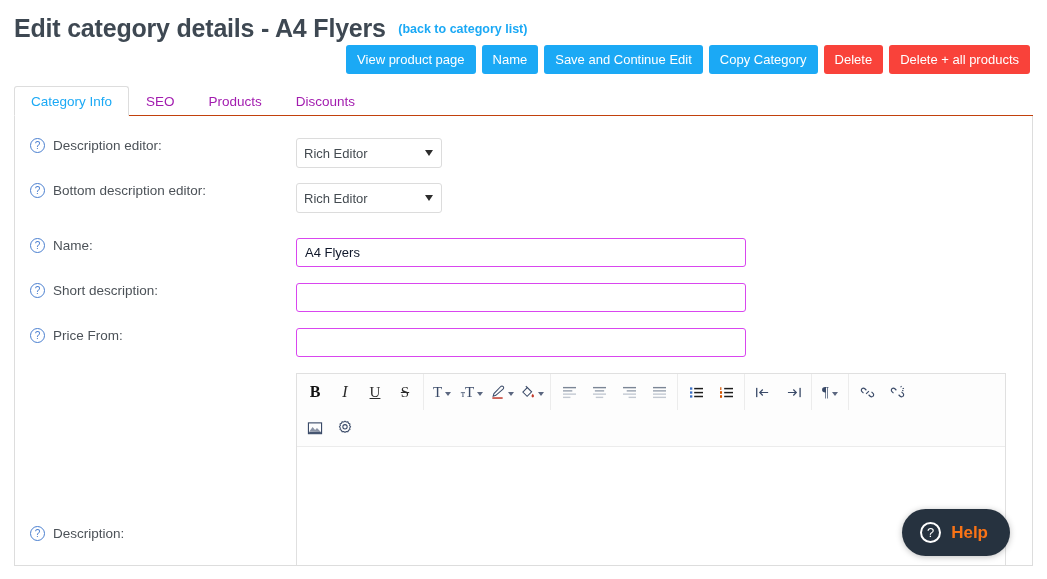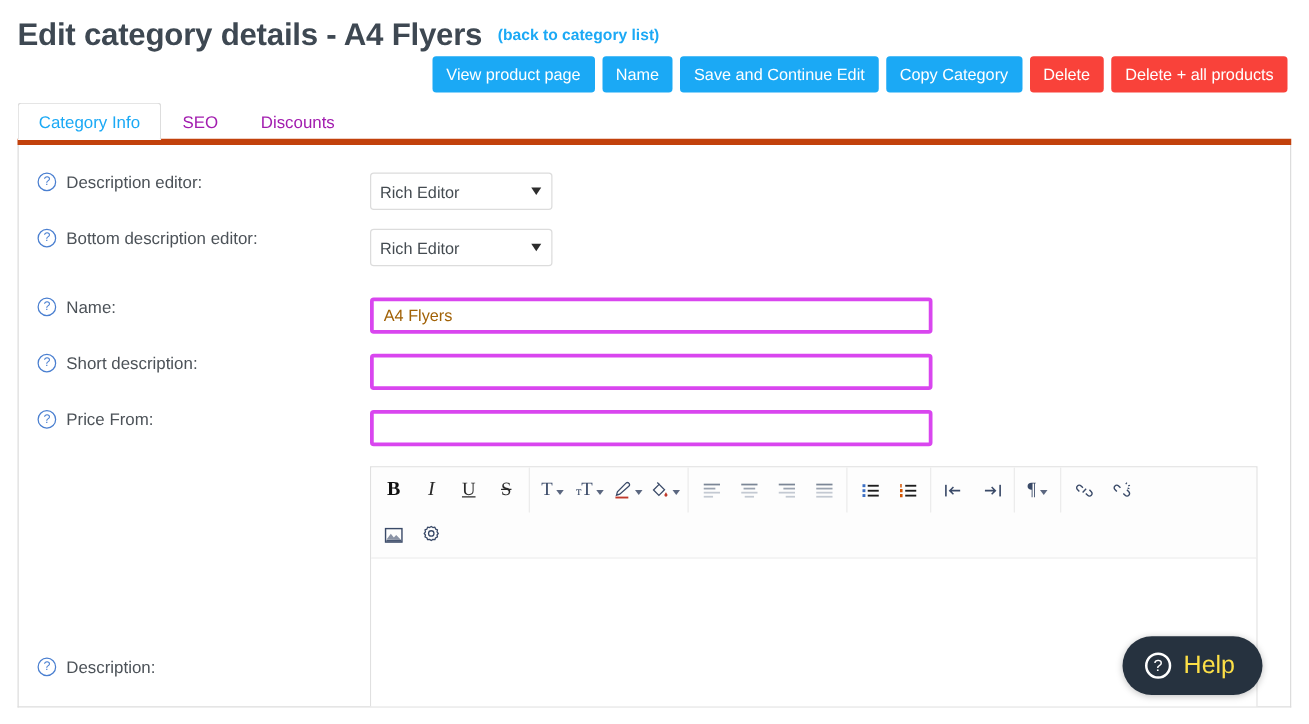--- a/index.html
+++ b/index.html
@@ -66,21 +66,21 @@
   
   .tabs-wrap {
     position: relative;
     margin: 0 14px;
     height: 30px;
   }
   .tabs {
     display: flex;
     align-items: flex-end;
     height: 30px;
-    border-bottom: 5px solid #c2410c;
+    border-bottom: 1px solid #c2410c;
     padding-left: 0;
   }
   .tab {
     font-size: 13.5px;
     color: #a21caf;
     padding: 6px 16px 6px 16px;
     height: 30px;
     line-height: 18px;
     cursor: pointer;
     border: 1px solid transparent;
@@ -170,25 +170,25 @@
     width: 0; height: 0;
     border-left: 4.5px solid transparent;
     border-right: 4.5px solid transparent;
     border-top: 6px solid #2d2d2d;
     pointer-events: none;
   }
 
   input.txt {
     width: 450px;
     height: 29px;
-    border: 3px solid #d946ef;
+    border: 1px solid #d946ef;
     border-radius: 3px;
     background: #ffffff;
     font-size: 13px;
-    color: #a16207;
+    color: #0f172a;
     padding-left: 8px;
     font-family: "Liberation Sans", sans-serif;
     outline: none;
   }
 
   
   .editor {
     width: 710px;
     border: 1px solid #e0e0e0;
     background: #ffffff;
@@ -265,23 +265,23 @@
     width: 21px; height: 21px;
     border: 2px solid #ffffff;
     border-radius: 50%;
     color: #ffffff;
     font-size: 13px;
     line-height: 18px;
     text-align: center;
     font-family: "Liberation Sans", sans-serif;
   }
   .help-widget .hw-label {
-    color: #fde047;
-    font-size: 20px;
-    font-weight: normal;
+    color: #f97316;
+    font-size: 17px;
+    font-weight: bold;
   }
 </style>
 </head>
 <body>
 
 <div id="root">
 
   <div class="header">
     <div class="title-line">
       <span class="page-title">Edit category details - A4 Flyers</span>
@@ -295,20 +295,21 @@
       <button class="btn btn-blue">Copy Category</button>
       <button class="btn btn-red">Delete</button>
       <button class="btn btn-red">Delete + all products</button>
     </div>
   </div>
 
   <div class="tabs-wrap">
     <div class="tabs">
       <div class="tab active">Category Info</div>
       <div class="tab">SEO</div>
+      <div class="tab">Products</div>
       <div class="tab">Discounts</div>
     </div>
   </div>
 
   <div class="panel">
     <div class="form">
 
       <div class="form-row row-gap-a">
         <div class="label-col">
           <span class="help-icon">?</span>

